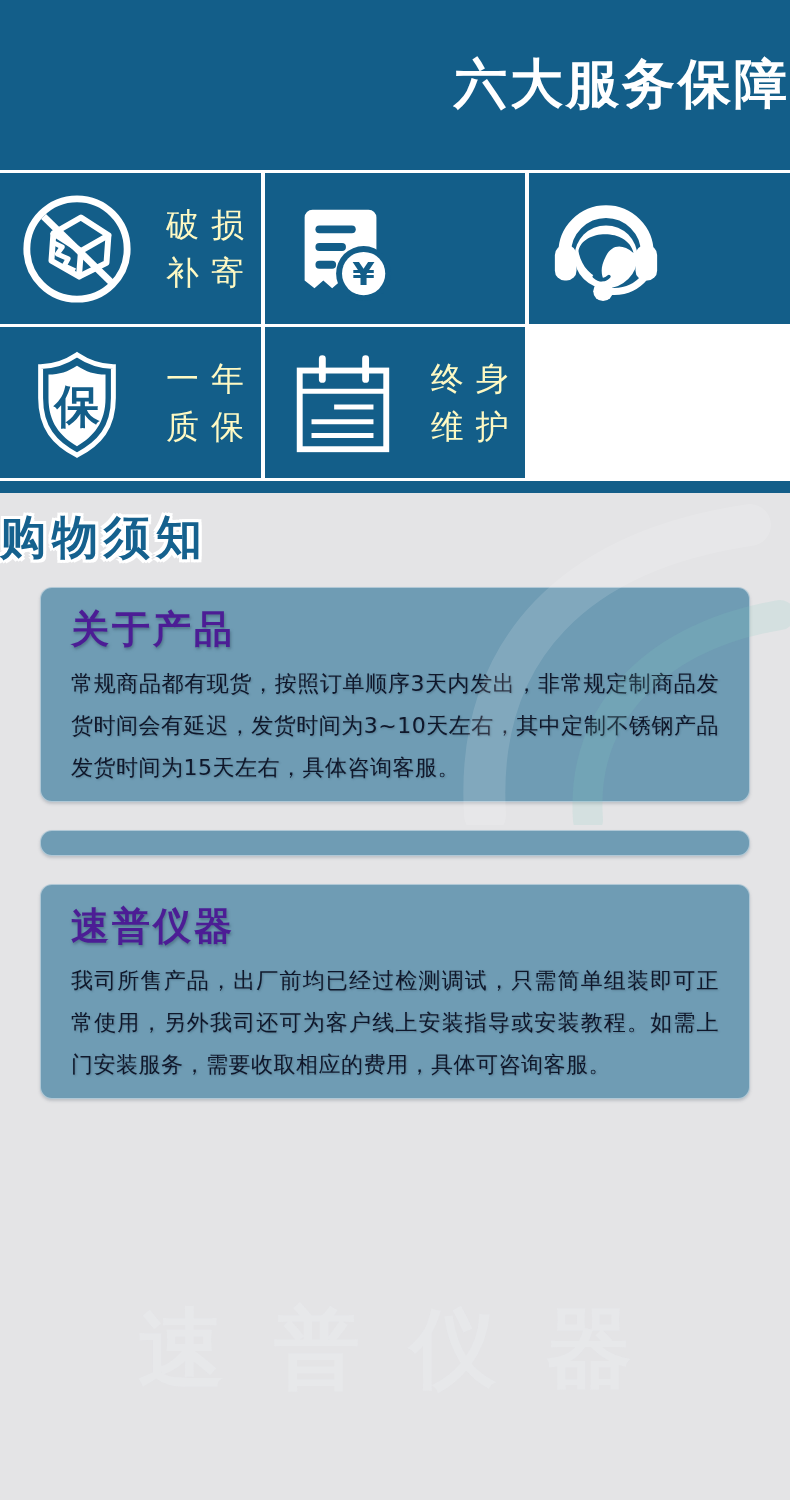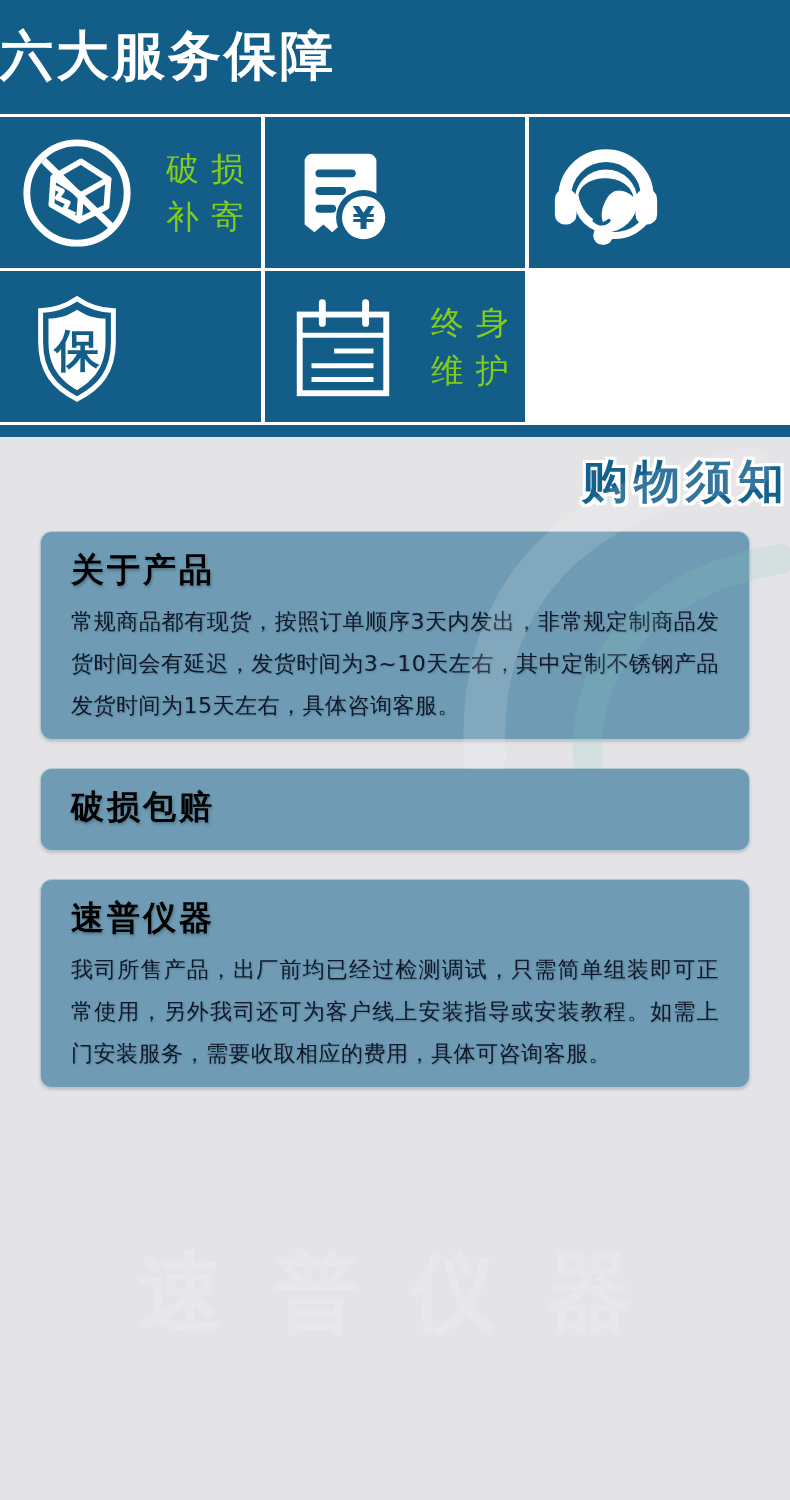--- a/index.html
+++ b/index.html
@@ -7,38 +7,38 @@
     --card:#6f9cb4;
     --gray:#e4e4e6;
     --title-blue:#15618e;
   }
   *{margin:0;padding:0;box-sizing:border-box;}
   body{width:790px;margin:0;font-family:"DejaVu Sans",sans-serif;background:#fff;}
   .page{width:790px;height:1500px;overflow:hidden;display:flex;flex-direction:column;}
 
   
   .hero{background:var(--blue);}
-  .hero-head{height:114px;display:flex;align-items:center;justify-content:flex-start;}
+  .hero-head{height:170px;display:flex;align-items:center;justify-content:flex-end;}
   .hero-title{color:#fff;font-size:53px;font-weight:bold;letter-spacing:3px;}
   .services{display:grid;grid-template-columns:1fr 1fr 1fr;grid-auto-rows:151px;
             gap:3px 4px;background:#fff;border-top:3px solid #fff;border-bottom:3px solid #fff;}
   .cell{background:var(--blue);display:flex;align-items:center;}
   .cell .icon{width:118px;height:118px;margin-left:18px;flex:0 0 auto;}
-  .cell .label{margin-left:30px;color:#84cc16;font-size:33px;line-height:48px;letter-spacing:12px;white-space:nowrap;}
+  .cell .label{margin-left:30px;color:#fef9c3;font-size:33px;line-height:48px;letter-spacing:12px;white-space:nowrap;}
   .hero-bar{height:12px;background:var(--blue);}
 
   
   .notice{flex:1;background:var(--gray);position:relative;padding-top:14px;}
-  .notice-title{display:block;text-align:right;color:var(--title-blue);font-size:46px;font-weight:bold;letter-spacing:6px;margin-bottom:18px;
+  .notice-title{display:block;text-align:left;color:var(--title-blue);font-size:46px;font-weight:bold;letter-spacing:6px;margin-bottom:18px;
     text-shadow:-3px -3px 0 #fff,3px -3px 0 #fff,-3px 3px 0 #fff,3px 3px 0 #fff,-3px 0 0 #fff,3px 0 0 #fff,0 -3px 0 #fff,0 3px 0 #fff;}
   .card{position:relative;margin:0 40px 28px;background:var(--card);border-radius:12px;
         padding:12px 30px 12px;border:1px solid rgba(255,255,255,.45);
         box-shadow:0 2px 3px rgba(120,130,140,.35);z-index:1;}
   .card:last-child{margin-bottom:14px;}
-  .card h2{color:#000000;font-size:33px;letter-spacing:3px;margin:4px 0 8px;font-weight:bold;
+  .card h2{color:#4c1d95;font-size:38px;letter-spacing:3px;margin:4px 0 8px;font-weight:bold;
            text-shadow:1px 2px 3px rgba(55,85,105,.55);}
   .card p{color:#0f172a;font-size:22px;line-height:42px;text-align:justify;letter-spacing:.5px;
           text-shadow:1px 1px 2px rgba(60,90,110,.45);}
   .watermark{position:absolute;left:138px;top:786px;font-size:86px;font-weight:bold;
              letter-spacing:50px;color:rgba(240,245,248,.26);white-space:nowrap;z-index:2;pointer-events:none;margin-top:12px;}
   .swirl{position:absolute;top:2px;right:0;z-index:2;pointer-events:none;}
 </style>
 </head>
 <body>
 
@@ -93,20 +93,24 @@
           <circle cx="57" cy="103" r="10" fill="#fff"></circle>
         </svg>
       </div>
 
       <div class="cell">
         <svg class="icon" viewBox="0 0 120 120">
           <path d="M60,11 C72,19 84,23 97,23 V55 C97,85 83,101 60,113 C37,101 23,85 23,55 V23 C36,23 48,19 60,11 Z" fill="none" stroke="#fff" stroke-width="5"></path>
           <path d="M60,22 C69,28 78,31 89,31 V55 C89,80 77,94 60,104 C43,94 31,80 31,55 V31 C42,31 51,28 60,22 Z" fill="#fff"></path>
           <text x="60" y="79" text-anchor="middle" font-size="46" font-weight="bold" fill="#135e89">保</text>
         </svg>
+        <div class="label">
+          <div>一年</div>
+          <div>质保</div>
+        </div>
       </div>
 
       <div class="cell">
         <svg class="icon" viewBox="0 0 120 120">
           <rect x="17" y="27" width="88" height="80" fill="none" stroke="#fff" stroke-width="6"></rect>
           <line x1="17" y1="48" x2="105" y2="48" stroke="#fff" stroke-width="5"></line>
           <line x1="40" y1="15" x2="40" y2="36" stroke="#fff" stroke-width="7" stroke-linecap="round"></line>
           <line x1="84" y1="15" x2="84" y2="36" stroke="#fff" stroke-width="7" stroke-linecap="round"></line>
           <line x1="52" y1="64" x2="92" y2="64" stroke="#fff" stroke-width="5"></line>
           <line x1="29" y1="79" x2="92" y2="79" stroke="#fff" stroke-width="5"></line>
@@ -130,21 +134,20 @@
     <div class="watermark">速普仪器</div>
 
     <div class="notice-title">购物须知</div>
 
     <div class="card">
       <h2>关于产品</h2>
       <p>常规商品都有现货，按照订单顺序3天内发出，非常规定制商品发货时间会有延迟，发货时间为3~10天左右，其中定制不锈钢产品发货时间为15天左右，具体咨询客服。</p>
     </div>
 
     <div class="card">
-      <h2>破损包赔</h2>
     </div>
 
 
     <div class="card">
       <h2>速普仪器</h2>
       <p>我司所售产品，出厂前均已经过检测调试，只需简单组装即可正常使用，另外我司还可为客户线上安装指导或安装教程。如需上门安装服务，需要收取相应的费用，具体可咨询客服。</p>
     </div>
   </div>
 
 </div>

